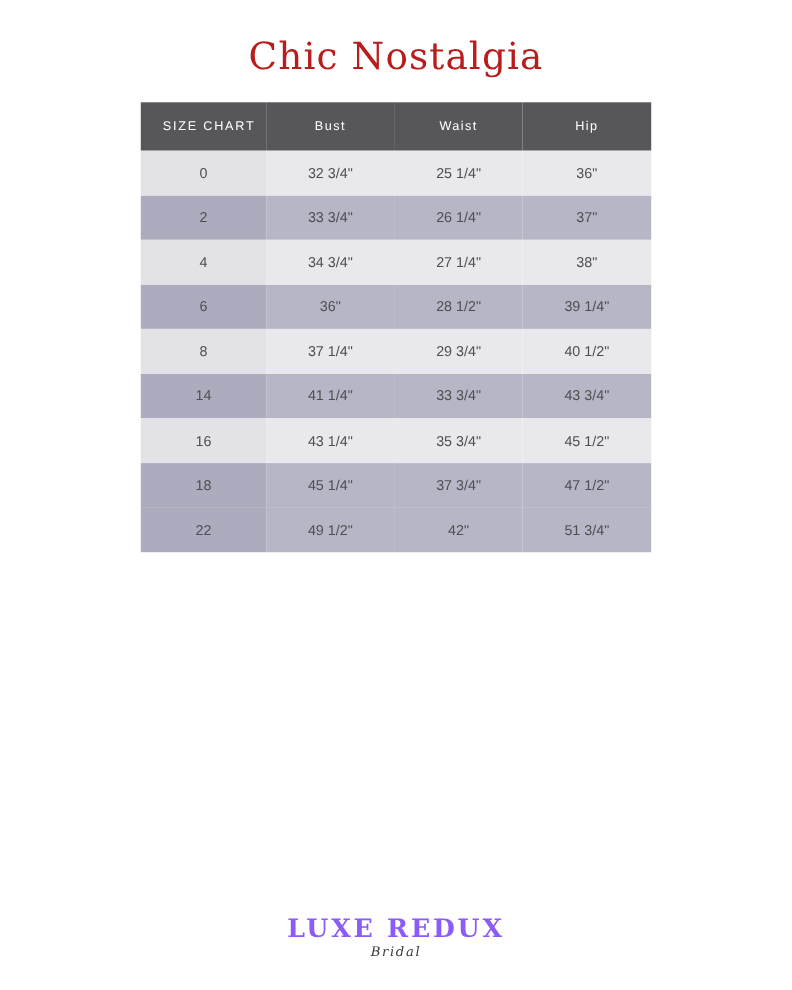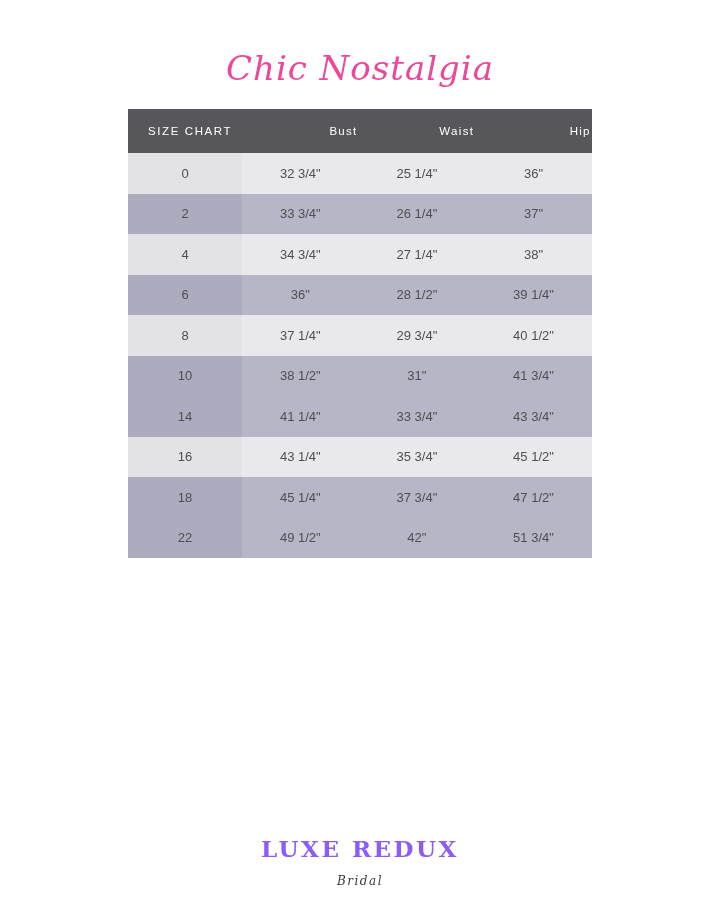--- a/index.html
+++ b/index.html
@@ -16,26 +16,25 @@
   }
   .page {
     position: relative;
     width: 720px;
     height: 900px;
     box-sizing: border-box;
   }
   .brand-title {
     text-align: center;
     font-family: "DejaVu Serif", serif;
-    font-style: italic;
     font-size: 34px;
     font-weight: 400;
     letter-spacing: 1px;
-    color: #ec4899;
-    margin: 16px;
+    color: #b91c1c;
+    margin: 0;
     padding-top: 34px;
     line-height: 1.1;
   }
   .chart-wrap {
     position: absolute;
     left: 128px;
     top: 93px;
     width: 464px;
   }
   table.size-chart {
@@ -45,21 +44,21 @@
     border-radius: 13px;
   }
   table.size-chart thead th {
     background: #57565a;
     color: #ffffff;
     font-size: 11.5px;
     font-weight: 400;
     letter-spacing: 1.3px;
     height: 42px;
     vertical-align: middle;
-    text-align: right;
+    text-align: center;
   }
   table.size-chart thead th.first-col {
     text-align: left;
     padding-left: 20px;
     letter-spacing: 1.6px;
   }
   table.size-chart tbody td {
     height: 38.5px;
     font-size: 13px;
     text-align: center;
@@ -97,21 +96,21 @@
     font-weight: 700;
     color: #8b5cf6;
     line-height: 1;
   }
   .footer-sub {
     font-family: "DejaVu Serif", serif;
     font-style: italic;
     font-size: 12px;
     letter-spacing: 1.5px;
     color: #3a3a3a;
-    margin-top: 14px;
+    margin-top: 2px;
   }
 </style>
 </head>
 <body>
 
 <div class="page">
 
   <h1 class="brand-title">Chic Nostalgia</h1>
 
   <div class="chart-wrap">
@@ -155,26 +154,20 @@
             <td>28 1/2"</td>
             <td>39 1/4"</td>
           </tr>
           <tr class="light">
             <td class="first-col">8</td>
             <td>37 1/4"</td>
             <td>29 3/4"</td>
             <td>40 1/2"</td>
           </tr>
           <tr class="dark">
-            <td class="first-col">10</td>
-            <td>38 1/2"</td>
-            <td>31"</td>
-            <td>41 3/4"</td>
-          </tr>
-          <tr class="dark">
             <td class="first-col">14</td>
             <td>41 1/4"</td>
             <td>33 3/4"</td>
             <td>43 3/4"</td>
           </tr>
           <tr class="light">
             <td class="first-col">16</td>
             <td>43 1/4"</td>
             <td>35 3/4"</td>
             <td>45 1/2"</td>

